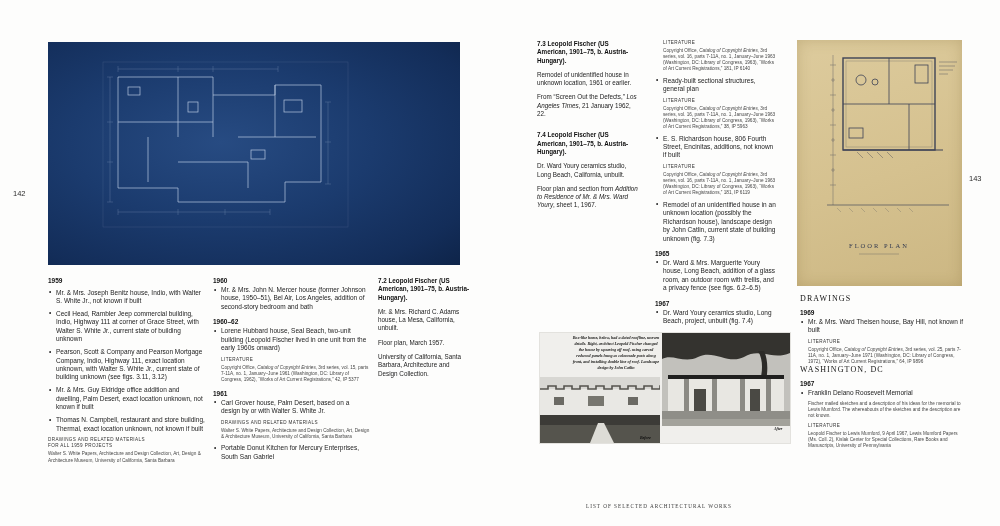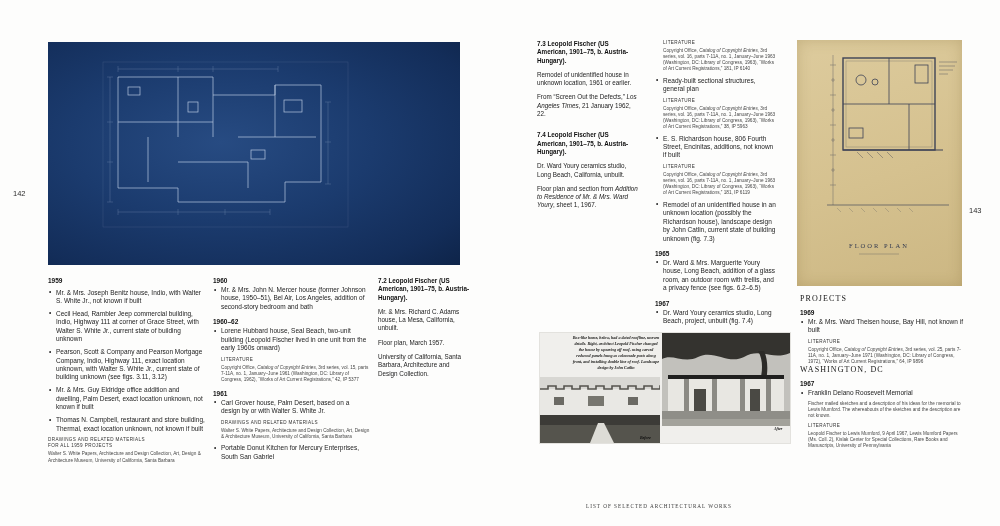--- a/index.html
+++ b/index.html
@@ -102,21 +102,21 @@
     <div class="bullet">Portable Donut Kitchen for Mercury Enterprises, South San Gabriel</div>
   </div>
 
   <div class="abs colC">
     <div class="cap-h">7.2  Leopold Fischer (US American, 1901–75, b. Austria-Hungary).</div>
     <div class="cap-p">Mr. &amp; Mrs. Richard C. Adams house, La Mesa, California, unbuilt.</div>
     <div class="cap-p">Floor plan, March 1957.</div>
     <div class="cap-p">University of California, Santa Barbara, Architecture and Design Collection.</div>
   </div>
 
-  <div class="abs pagenum" style="left:969px;top:206px;">143</div>
+  <div class="abs pagenum" style="left:969px;top:174px;">143</div>
 
   <div class="abs colD">
     <div class="cap-h">7.3  Leopold Fischer (US American, 1901–75, b. Austria-Hungary).</div>
     <div class="cap-p">Remodel of unidentified house in unknown location, 1961 or earlier.</div>
     <div class="cap-p">
       <span>From “Screen Out the Defects,” </span><span class="it">Los Angeles Times</span><span>, 21 January 1962, 22.</span>
     </div>
     <div class="cap-h gap">7.4  Leopold Fischer (US American, 1901–75, b. Austria-Hungary).</div>
     <div class="cap-p">Dr. Ward Youry ceramics studio, Long Beach, California, unbuilt.</div>
     <div class="cap-p">
@@ -210,21 +210,21 @@
         <rect y="78" width="128" height="15" fill="#8f8e88"></rect>
         <path d="M0,86 h128 v7 h-128 z" fill="#a3a29b"></path>
       </svg>
     </div>
     <div class="clip-caption">Box-like home, below, had a dated roofline, uneven details. Right, architect Leopold Fischer changed the house by squaring off roof, using carved redwood panels hung as colonnade posts along front, and installing double line of roof. Landscape design by John Catlin</div>
     <div class="clip-label" style="left:100px;top:103px;">Before</div>
     <div class="clip-label" style="left:234px;top:94px;">After</div>
   </div>
 
   <div class="abs colF">
-    <div class="state">PROJECTS</div>
+    <div class="state">DRAWINGS</div>
     <div class="year" style="margin-top:6px;">1969</div>
     <div class="bullet" style="margin-top:2px;">Mr. &amp; Mrs. Ward Theisen house, Bay Hill, not known if built</div>
     <div class="lbl" style="padding-left:8px;">LITERATURE</div>
     <div class="fine" style="padding-left:8px;">
       <span>Copyright Office, </span><span class="it">Catalog of Copyright Entries</span><span>, 3rd series, vol. 25, parts 7-11A, no. 1, January–June 1971 (Washington, DC: Library of Congress, 1972), “Works of Art Current Registrations,” 64, IP 9896</span>
     </div>
     <div class="state gap">WASHINGTON, DC</div>
     <div class="year" style="margin-top:6px;">1967</div>
     <div class="bullet" style="margin-top:2px;">Franklin Delano Roosevelt Memorial</div>
     <div class="fine" style="padding-left:8px;margin-top:3px;">Fischer mailed sketches and a description of his ideas for the memorial to Lewis Mumford. The whereabouts of the sketches and the description are not known.</div>

